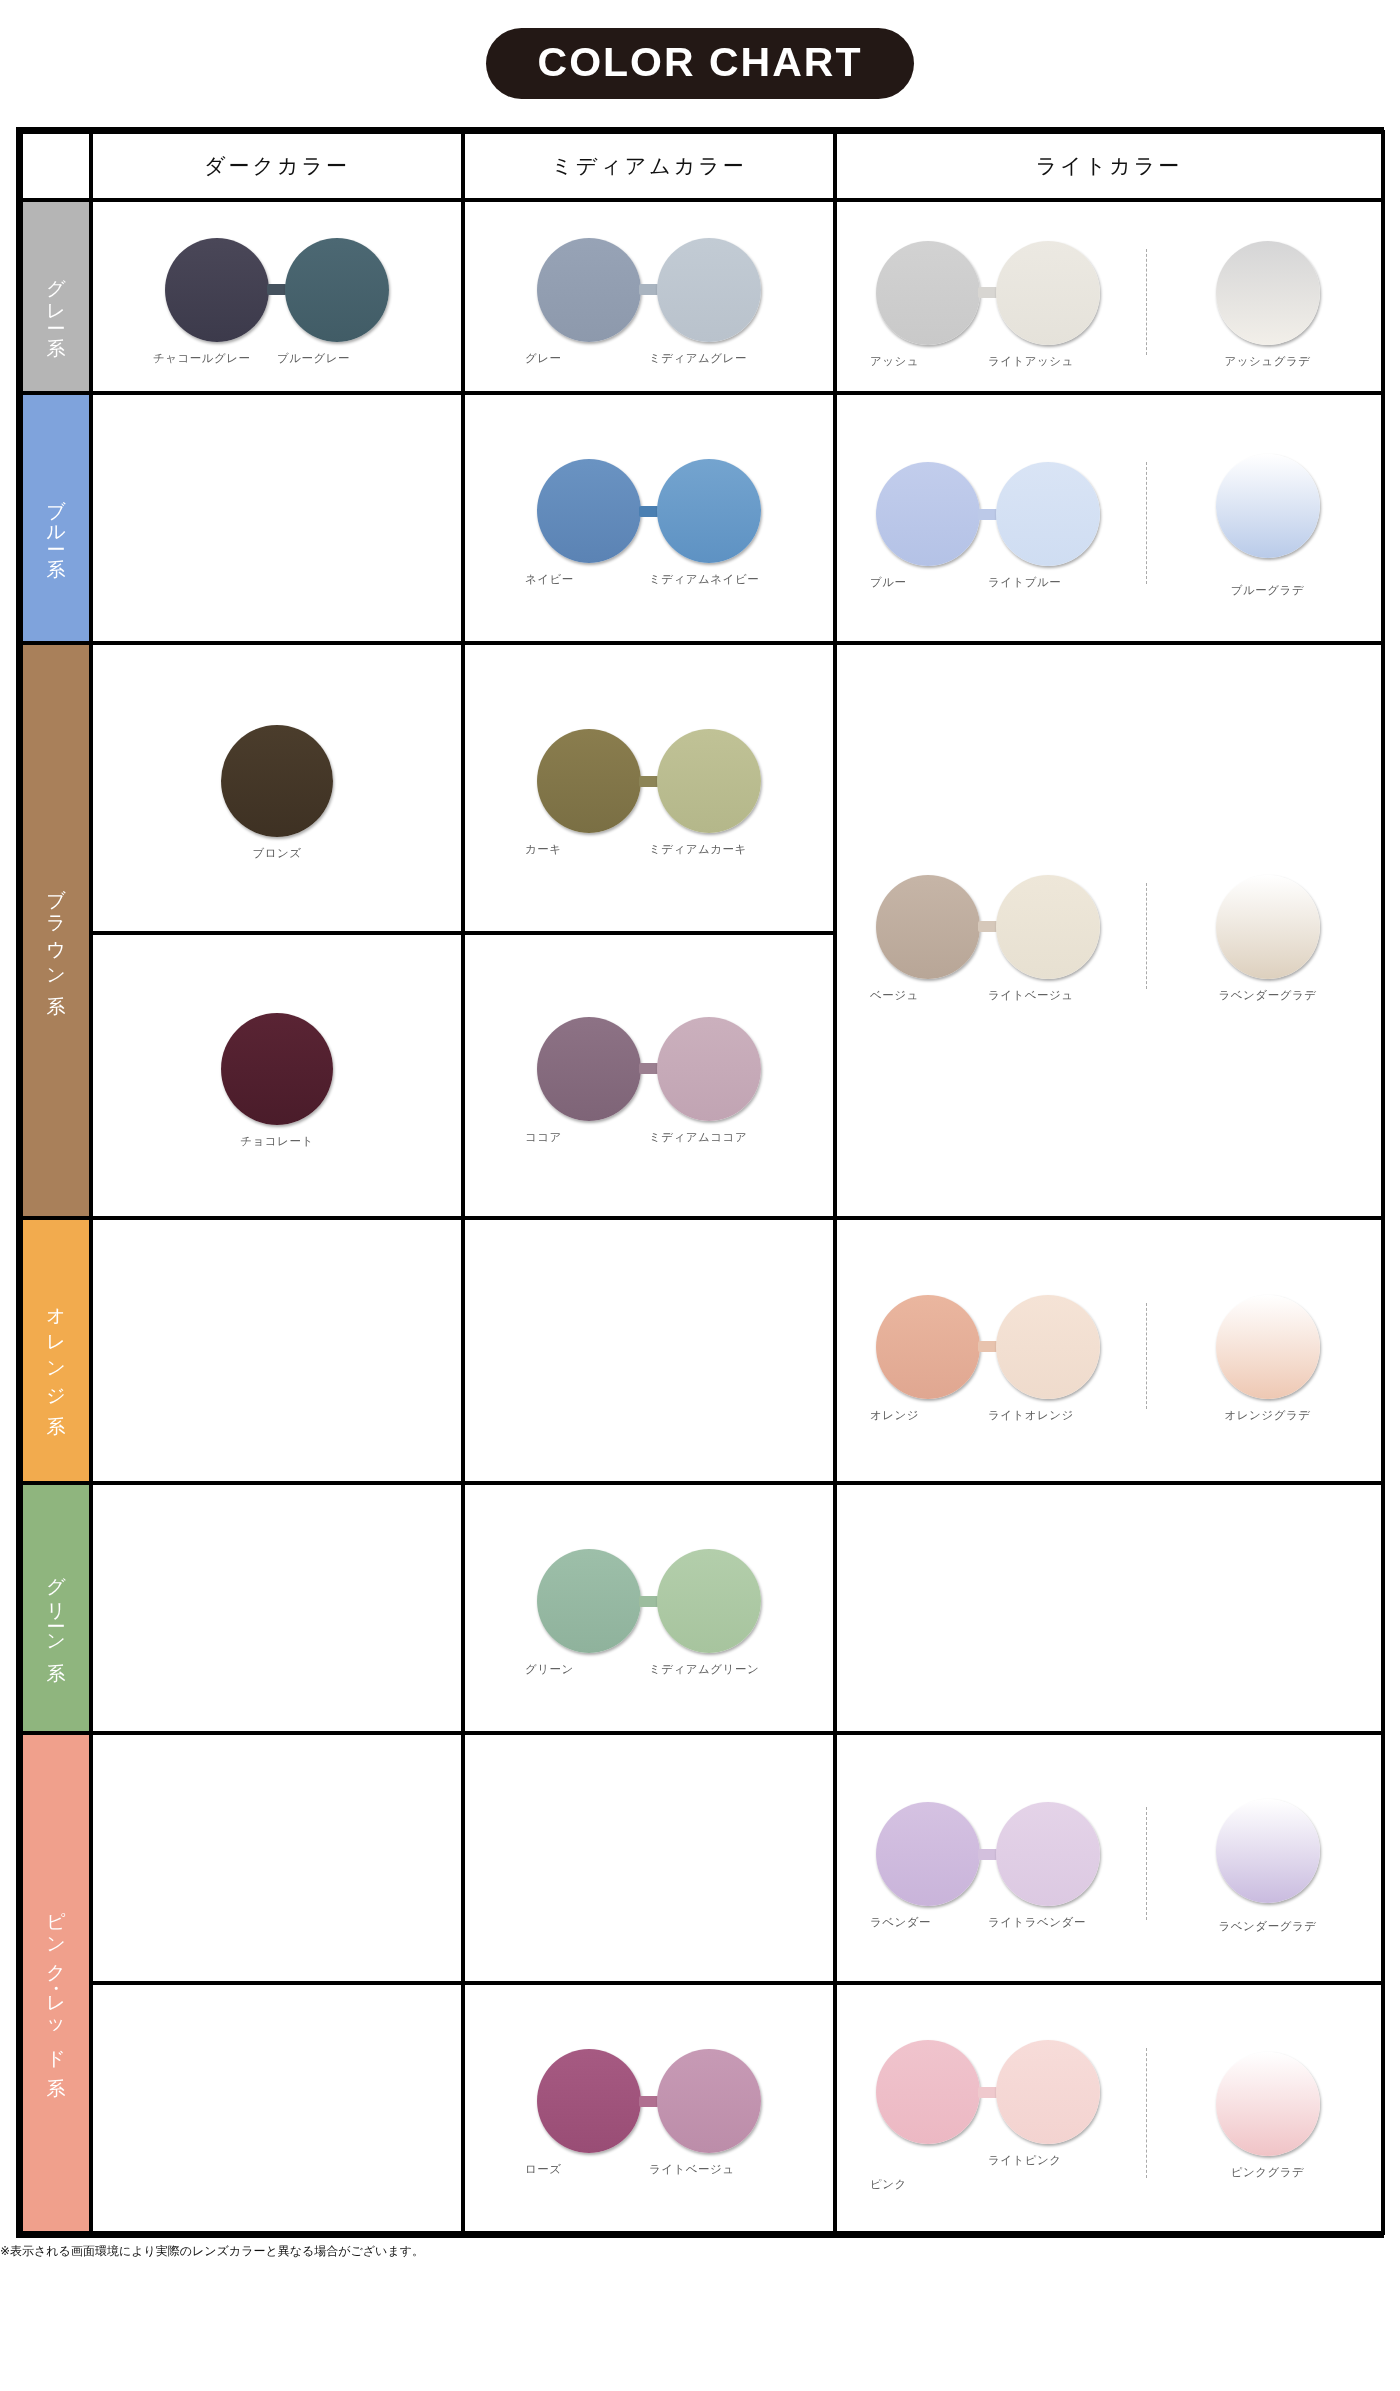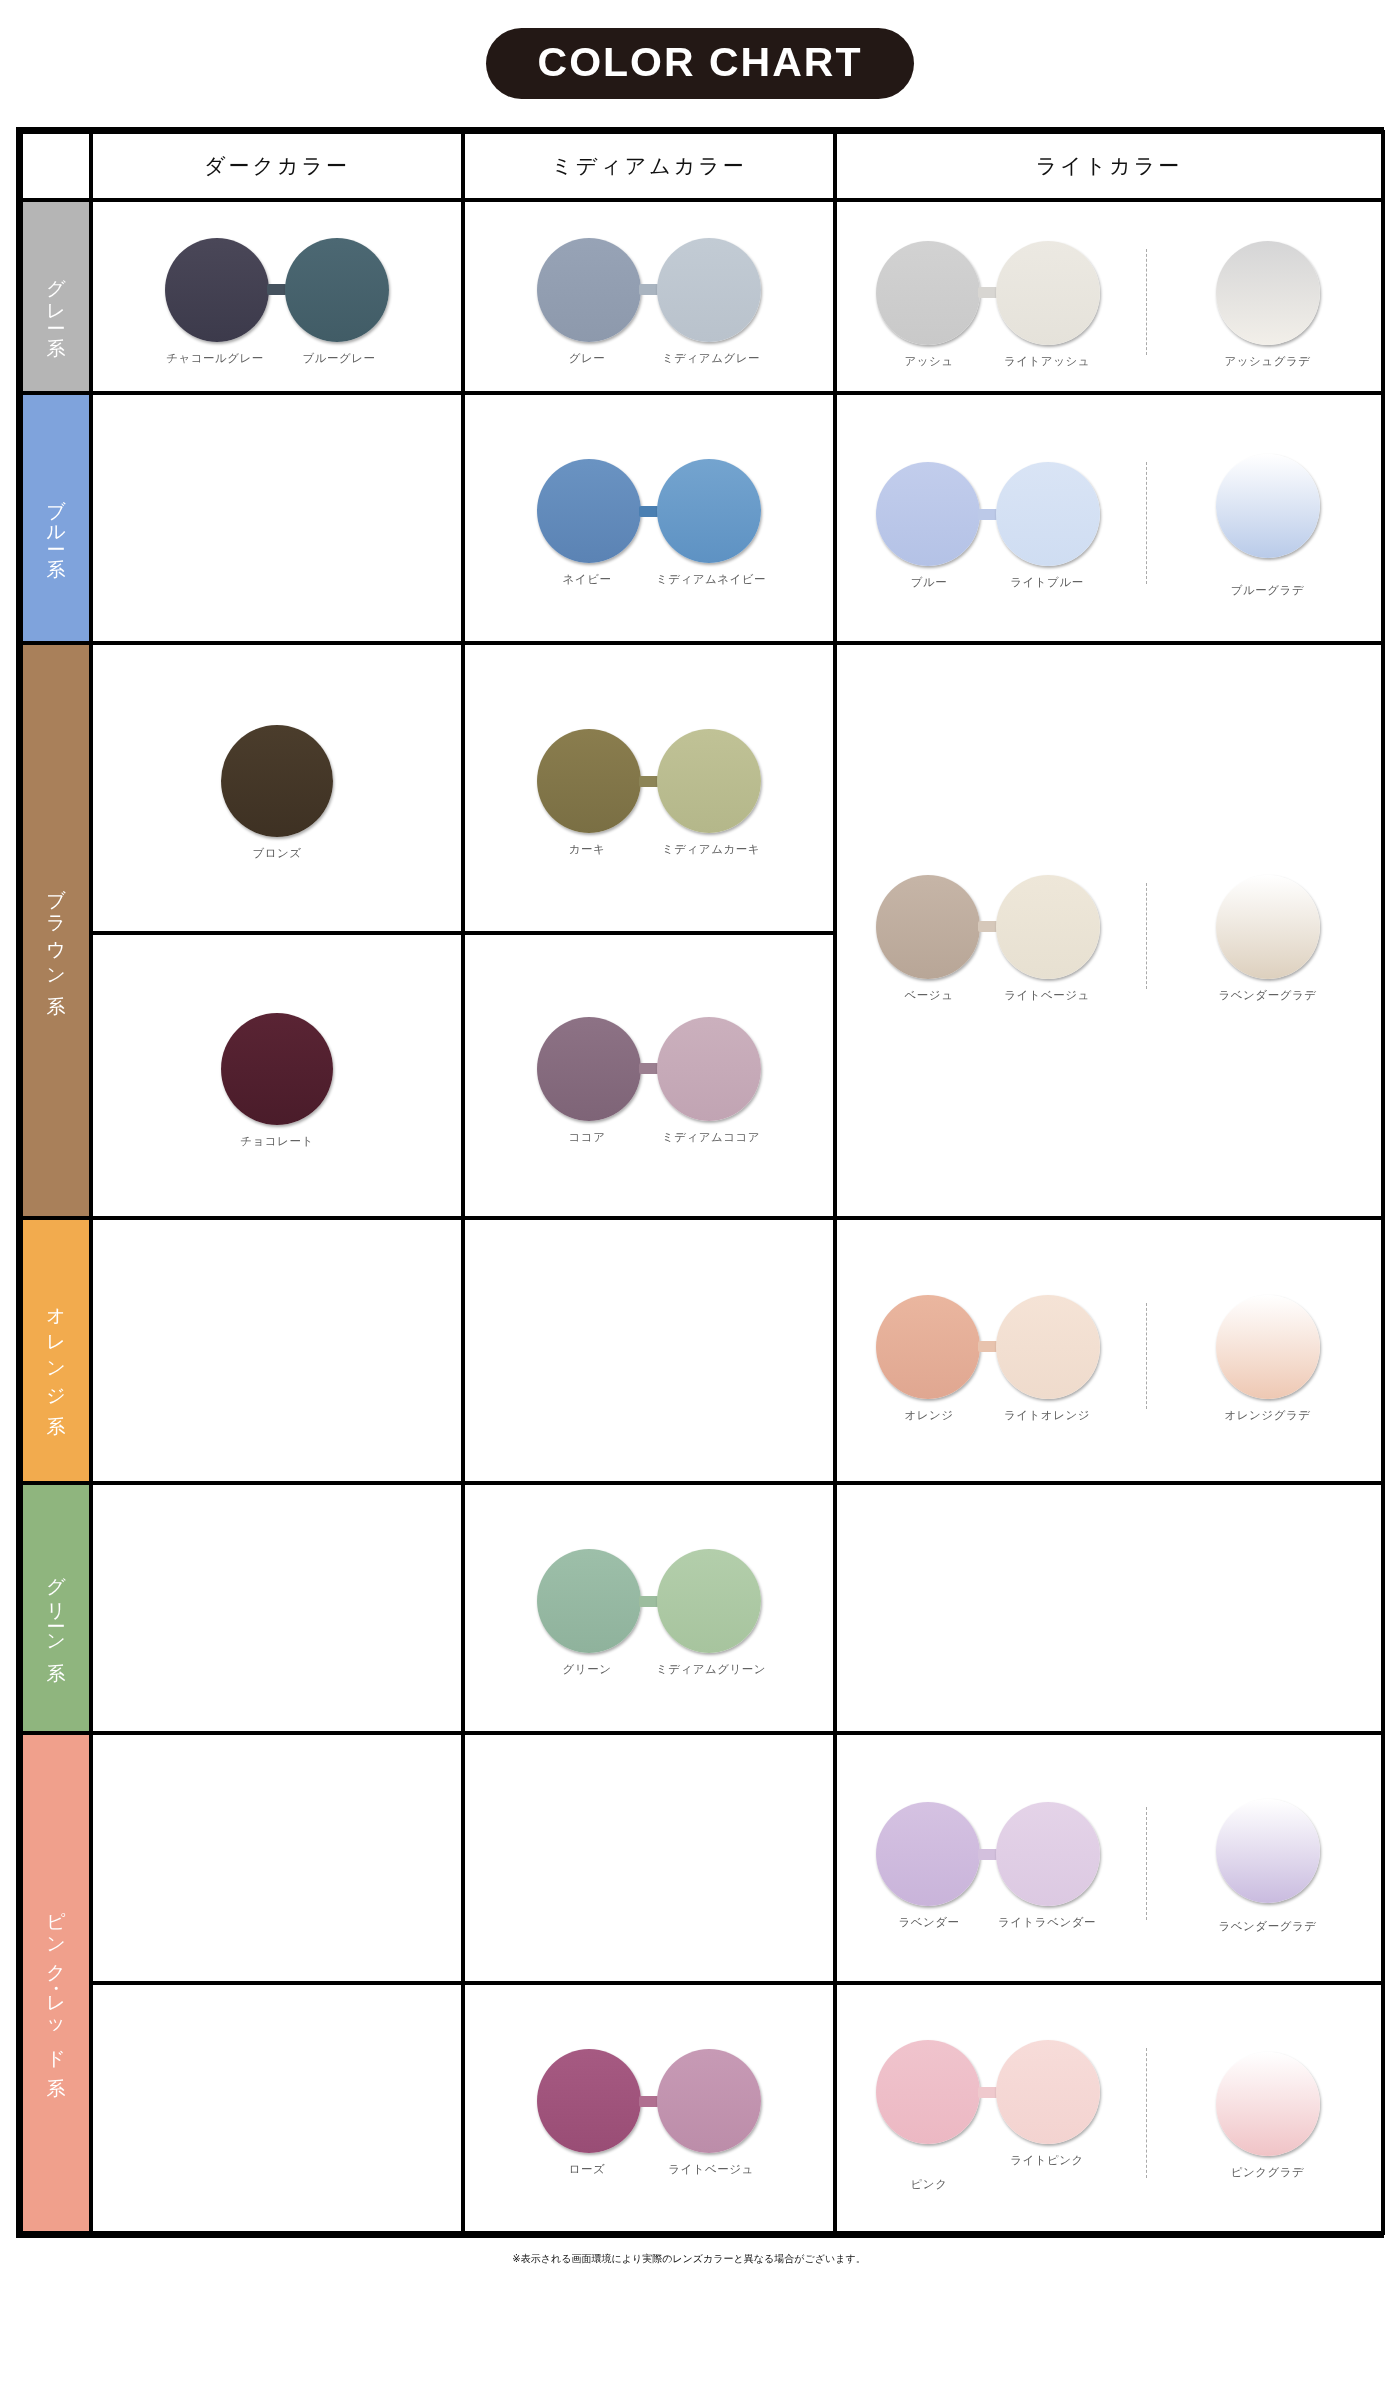--- a/index.html
+++ b/index.html
@@ -108,21 +108,21 @@
   .bridge {
     width: 20px;
     height: 11px;
     border-radius: 2px;
     margin: 0 -2px;
     flex: 0 0 auto;
   }
   .lbl {
     font-size: 11.5px;
     color: #5d5d5d;
-    text-align: center;
+    text-align: left;
     letter-spacing: 0.5px;
     font-family: Liberation Sans, sans-serif;
     white-space: nowrap;
   }
 
   
   .single {
     display: flex;
     flex-direction: column;
     align-items: center;
@@ -152,23 +152,23 @@
   .lightgroup.gradside { width: 225px; }
   .vdash {
     border-left: 1px dashed #aaaaaa;
     margin: 18px 8px;
   }
 
   .empty { height: 100%; }
 
   
   .footnote {
-    text-align: center;
-    padding: 14px 22px 0 0;
-    font-size: 10px;
+    text-align: left;
+    padding: 5px 22px 0 0;
+    font-size: 12px;
     color: #111111;
     font-family: "DejaVu Sans", sans-serif;
   }
 </style>
 </head>
 <body>
 
 <div class="title-wrap">
   <div class="title-pill">COLOR CHART</div>
 </div>

